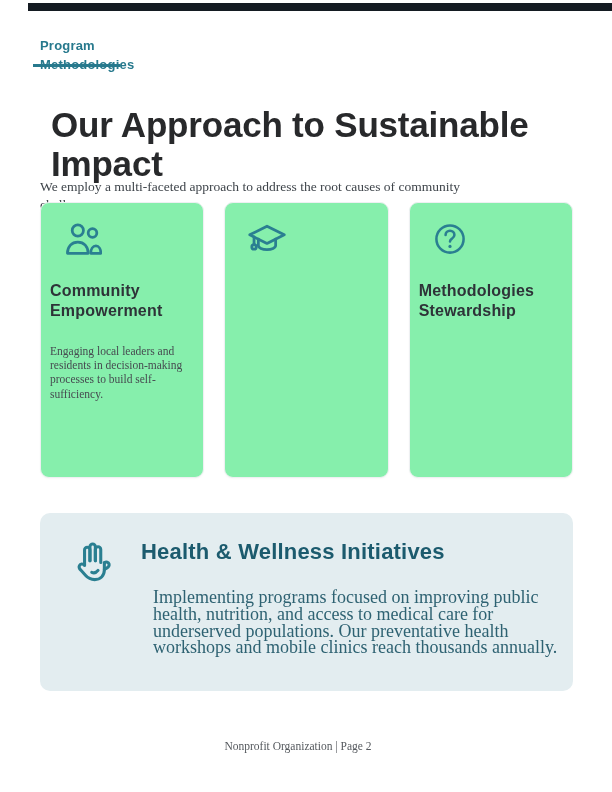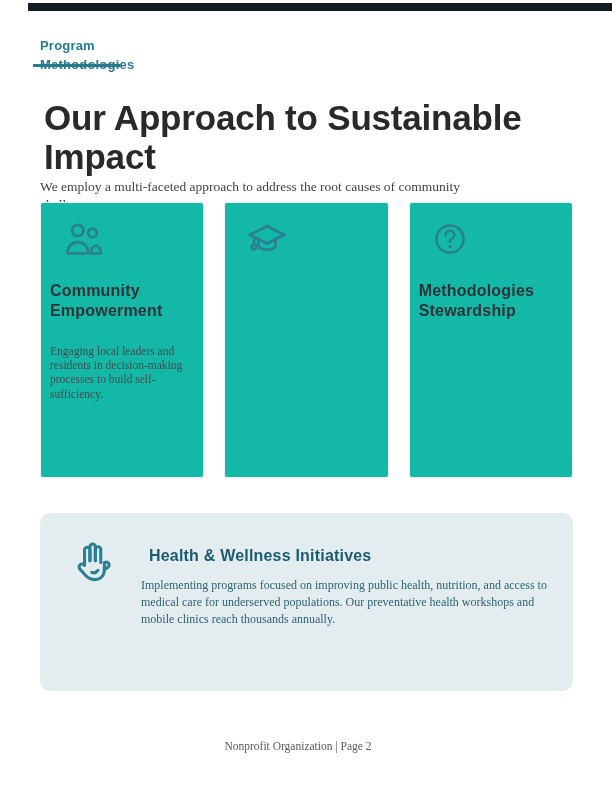--- a/index.html
+++ b/index.html
@@ -7,56 +7,56 @@
     position:relative;width:612px;height:792px;background:#ffffff;overflow:hidden;
     font-family:"Liberation Sans",sans-serif;
   }
   .top-bar{position:absolute;left:28px;right:0;top:3px;height:8px;background:#141b22;}
   .eyebrow{
     position:absolute;left:40px;top:36px;width:110px;
     font-size:13px;line-height:19px;font-weight:bold;color:#27798d;letter-spacing:.2px;
   }
   .eyebrow-line{position:absolute;left:33px;top:64px;width:87px;height:3px;background:#27798d;}
   .main-title{
-    position:absolute;left:40px;top:94px;width:505px;margin:4px;
+    position:absolute;left:40px;top:94px;width:505px;margin:11px;
     font-size:35px;line-height:39px;font-weight:bold;color:#28292b;letter-spacing:-.2px;
   }
   .intro{
     position:absolute;left:40px;top:178px;width:480px;margin:0;
     font-family:"Liberation Serif",serif;font-size:13.5px;line-height:17.5px;color:#3e444a;
   }
   .cards-row{
     position:absolute;left:40px;top:202px;width:533px;height:276px;
     display:flex;gap:20px;
   }
   .card{
-    flex:1;background:#14b8a6;border:1px solid #eef0f2;border-radius:3px;
+    flex:1;background:#86efac;border:1px solid #eef0f2;border-radius:9px;
     padding:19px 12px 0 9px;box-sizing:border-box;box-shadow:0 1px 2px rgba(0,0,0,.03);
   }
   .card-icon{display:block;margin-left:14px;height:42px;}
   .card-title{
     margin:17px 0 0 0;font-size:16px;line-height:19.5px;font-weight:bold;
     color:#2e3338;letter-spacing:.2px;
   }
   .card-body{
     margin:24px 0 0 0;font-family:"Liberation Serif",serif;
     font-size:11.5px;line-height:14.2px;color:#464b50;
   }
   .callout{
     position:absolute;left:40px;top:513px;width:533px;height:178px;
     background:#e3edf0;border-radius:10px;
   }
   .callout-icon{position:absolute;left:36px;top:26px;}
   .callout-title{
-    position:absolute;left:101px;top:26px;margin:8px;
-    font-size:16px;font-weight:bold;color:#1c5b6e;letter-spacing:.2px;
+    position:absolute;left:101px;top:26px;margin:0;
+    font-size:22px;font-weight:bold;color:#1c5b6e;letter-spacing:.2px;
   }
   .callout-body{
-    position:absolute;left:101px;top:64px;width:420px;margin:0;
-    font-family:"Liberation Serif",serif;font-size:12px;line-height:16.8px;color:#2e6272;
+    position:absolute;left:101px;top:64px;width:420px;margin:12px;
+    font-family:"Liberation Serif",serif;font-size:18px;line-height:16.8px;color:#2e6272;
   }
   .footer{
     position:absolute;left:0;right:16px;top:740px;text-align:center;
     font-family:"Liberation Serif",serif;font-size:11.5px;color:#54585d;
   }
   svg.icon{stroke:#2a7f91;fill:none;stroke-linecap:round;stroke-linejoin:round;}
 </style>
 </head>
 <body>
 

